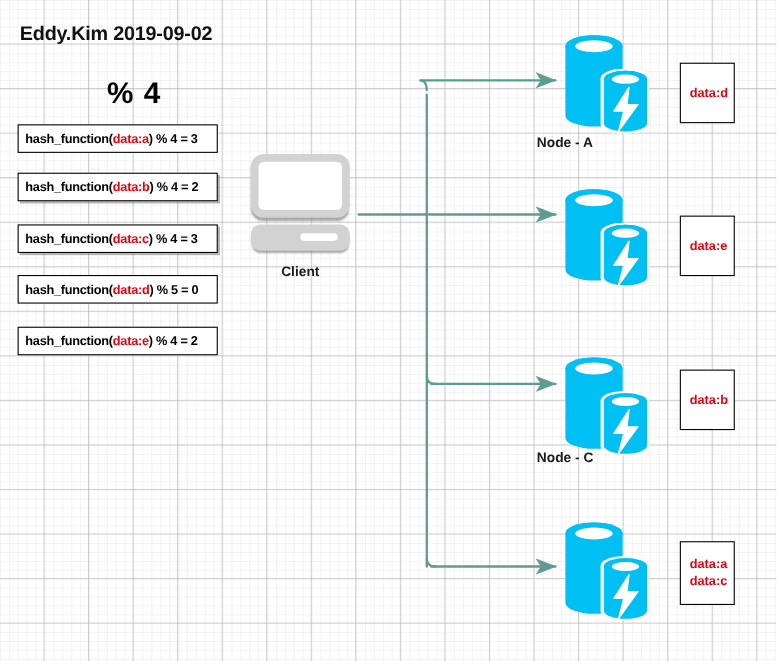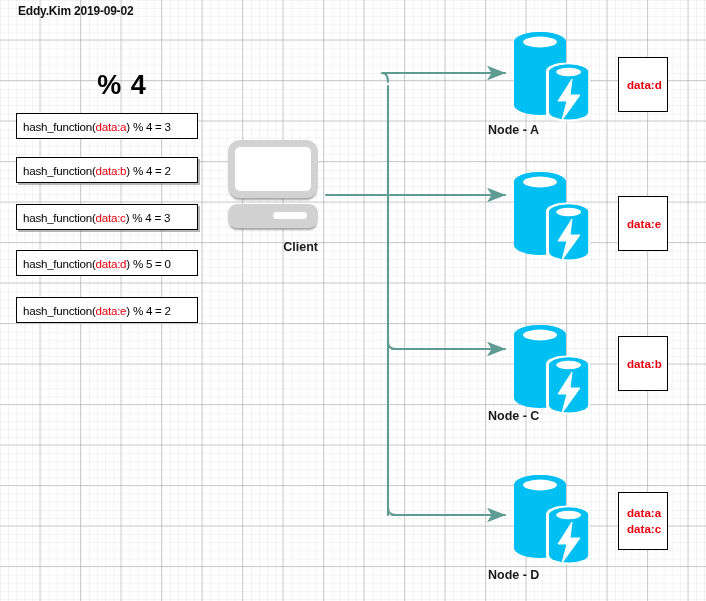--- a/index.html
+++ b/index.html
@@ -20,22 +20,22 @@
       linear-gradient(to bottom, rgba(165,165,172,0.55) 1px, transparent 1px);
     background-size: 8.1px 8.1px, 8.1px 8.1px, 40.5px 40.5px, 40.5px 40.5px;
     background-position: 0 0, 0 0, -1px -1px, -1px -1px;
     font-family: "Liberation Sans", sans-serif;
   }
 
   
   .header-note {
     position: absolute;
     left: 18px;
-    top: 4px;
-    font-size: 12px;
+    top: 20px;
+    font-size: 18px;
     font-weight: bold;
     color: #111111;
     letter-spacing: -0.2px;
     white-space: nowrap;
   }
 
   
   .mod-title {
     position: absolute;
     left: 62px;
@@ -55,21 +55,21 @@
     left: 16px;
     width: 182px;
     height: 26px;
     box-sizing: border-box;
     border: 1.6px solid #000000;
     background: #ffffff;
     display: flex;
     align-items: center;
     padding-left: 6px;
     font-size: 11.6px;
-    font-weight: normal;
+    font-weight: bold;
     color: #000000;
     white-space: nowrap;
     letter-spacing: -0.25px;
   }
   .hash-box .red { color: #e8000d; }
   .hash-box.with-shadow {
     box-shadow: 2px 2px 0 rgba(120,120,120,0.55);
   }
 
   
@@ -104,21 +104,21 @@
     width: 34px;
     height: 7px;
     border-radius: 4px;
     background: #ffffff;
   }
   .client-label {
     position: absolute;
     left: 228px;
     top: 240px;
     width: 90px;
-    text-align: right;
+    text-align: center;
     font-size: 12.5px;
     font-weight: bold;
     color: #1a1a1a;
   }
 
   
   .node {
     position: absolute;
     width: 92px;
     height: 98px;
@@ -298,19 +298,18 @@
       </g>
       <g>
         <path d="M38,46 a22,8.6 0 0 1 44,0 L82,88 a22,8.6 0 0 1 -44,0 Z" fill="#ffffff"></path>
         <path d="M41,47 a19.6,7.6 0 0 1 39.2,0 L80.2,87 a19.6,7.6 0 0 1 -39.2,0 Z" fill="#00bff3"></path>
         <ellipse cx="60.6" cy="47" rx="19.6" ry="7.6" fill="#00bff3"></ellipse>
         <ellipse cx="60.6" cy="47" rx="12.4" ry="4.2" fill="#ffffff"></ellipse>
         <path d="M64,54 L50,76 L59,76 L54,95 L72,70 L62,70 Z" fill="#ffffff" stroke="#ffffff" stroke-width="1"></path>
       </g>
     </svg>
   </div>
-  <div class="node-label" style="left:488px; top:568px;">Node - D</div>
   <div class="data-box" style="left:618px; top:492px; width:50px; height:58px;">
     <span>data:a</span>
     <span>data:c</span>
   </div>
 
 </div>
 
 </body></html>

